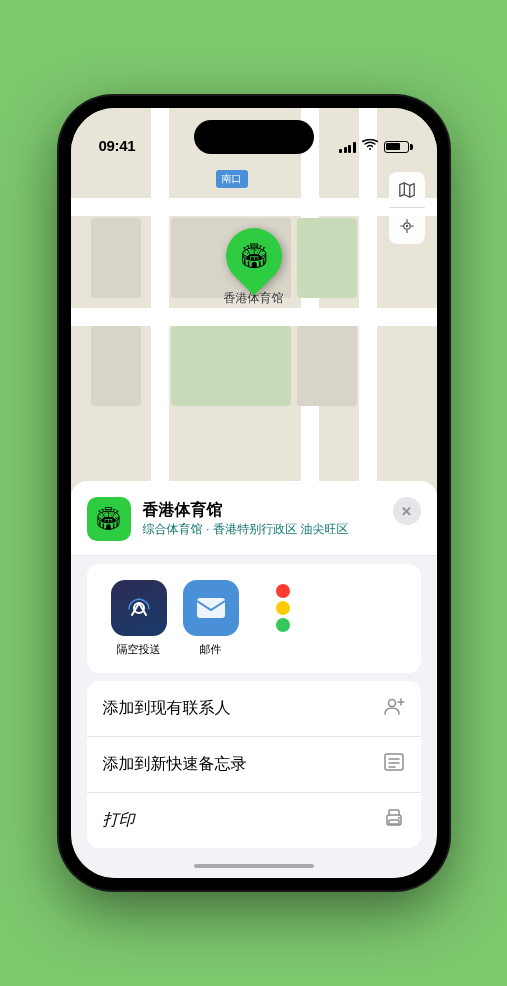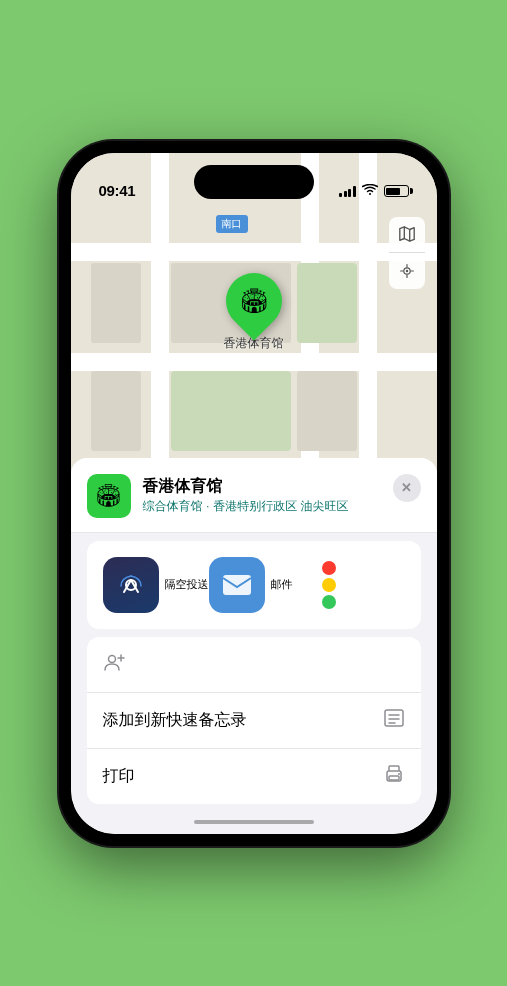--- a/index.html
+++ b/index.html
@@ -7,21 +7,21 @@
       width: 507px;
       height: 986px;
       background: #7dc96e;
       display: flex;
       align-items: center;
       justify-content: center;
       font-family: -apple-system, 'PingFang SC', 'Helvetica Neue', sans-serif;
     }
     .phone-frame {
       width: 390px;
-      height: 705px;
+      height: 794px;
       background: #000;
       border-radius: 54px;
       padding: 12px;
       position: relative;
       box-shadow: 0 0 0 2px #1a1a1a, 0 20px 60px rgba(0,0,0,0.5);
     }
     .phone-screen {
       width: 100%;
       height: 100%;
       border-radius: 44px;
@@ -272,20 +272,21 @@
       padding: 16px 0 16px 16px;
       display: flex;
       gap: 0;
       overflow: hidden;
       margin-top: 8px;
       border-radius: 12px;
       margin: 8px 16px 0 16px;
     }
     .share-app {
       display: flex;
+      flex-direction: column;
       align-items: center;
       gap: 6px;
       min-width: 72px;
       cursor: pointer;
     }
     .share-app-icon {
       width: 56px;
       height: 56px;
       border-radius: 14px;
       display: flex;
@@ -310,20 +311,21 @@
     .action-item {
       display: flex;
       align-items: center;
       justify-content: space-between;
       padding: 14px 16px;
       cursor: pointer;
       border-bottom: 1px solid #e5e5ea;
     }
     .action-item:last-child {
       border-bottom: none;
+      font-style: italic;
     }
     .action-label {
       font-size: 16px;
       color: #000;
     }
     .action-icon {
       font-size: 20px;
       color: #8e8e93;
     }
     
@@ -498,20 +500,21 @@
             <div class="dot-green"></div>
           </div>
         </div>
       </div>
 
       <div class="action-list">
 
 
 
         <div class="action-item">
+          <span class="action-label">添加到现有联系人</span>
           <span class="action-icon">
             <svg width="22" height="22" viewBox="0 0 22 22">
               <circle cx="9" cy="8" r="3.5" fill="none" stroke="#8e8e93" stroke-width="1.5"></circle>
               <path d="M2 19 Q2 13 9 13 Q16 13 16 19" fill="none" stroke="#8e8e93" stroke-width="1.5" stroke-linecap="round"></path>
               <line x1="18" y1="4" x2="18" y2="10" stroke="#8e8e93" stroke-width="1.5" stroke-linecap="round"></line>
               <line x1="15" y1="7" x2="21" y2="7" stroke="#8e8e93" stroke-width="1.5" stroke-linecap="round"></line>
             </svg>
           </span>
         </div>
 

